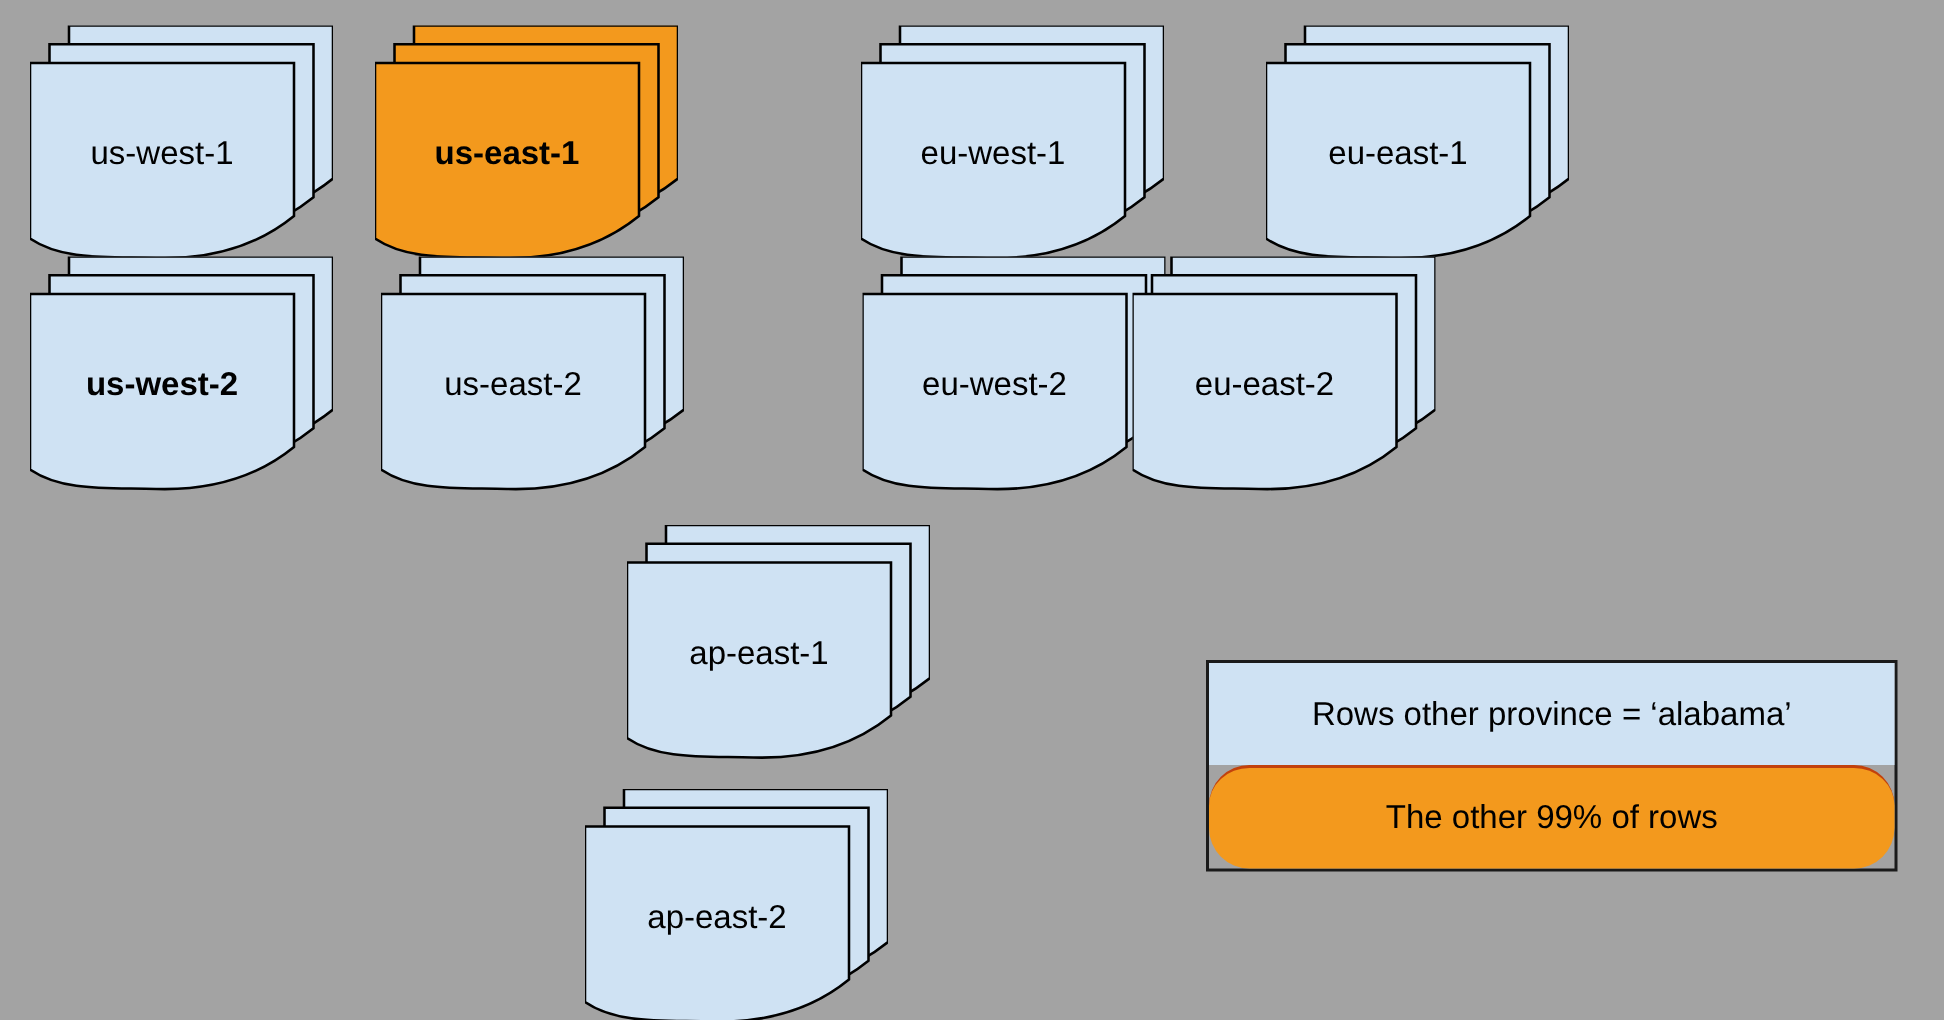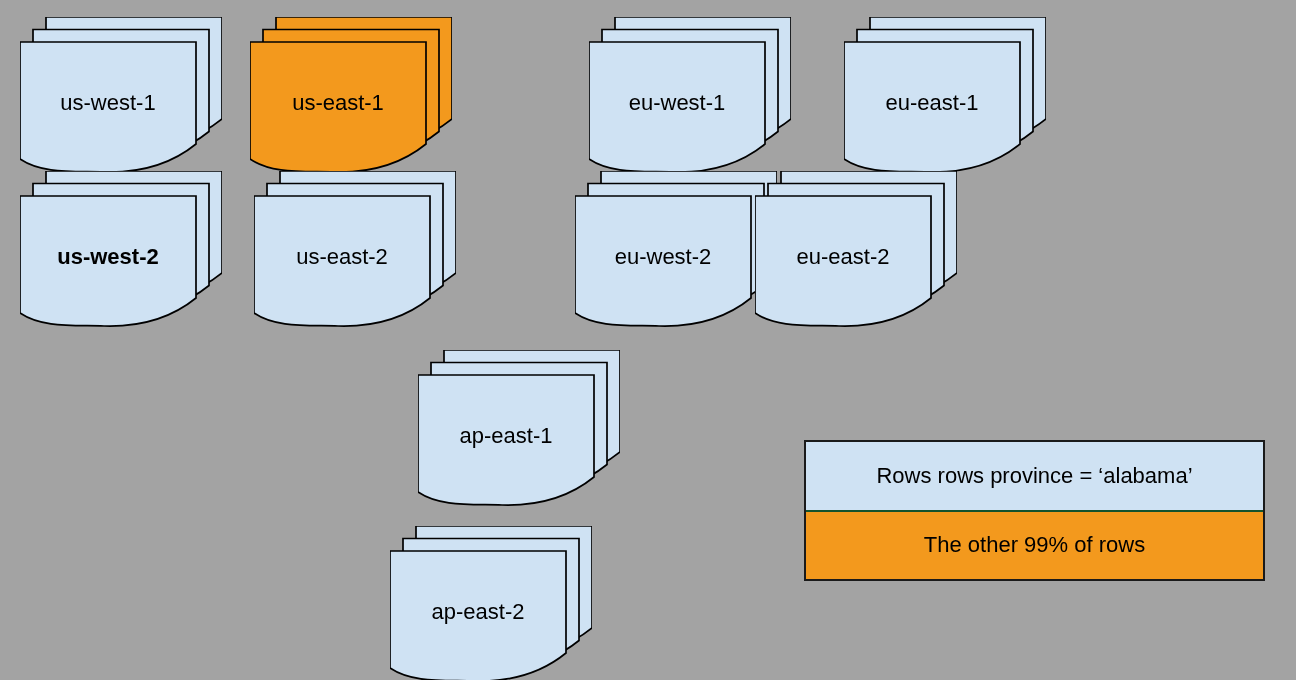--- a/index.html
+++ b/index.html
@@ -38,21 +38,22 @@
   }
   .legend-row {
     flex: 1;
     display: flex;
     align-items: center;
     justify-content: center;
     font-size: 22px;
     color: #000000;
   }
   .legend-row + .legend-row {
-    border-top: 2px solid #14532d;
+    border-top: 2px solid #c2410c;
+    border-radius: 27px;
   }
 </style>
 </head>
 <body>
 
 <div class="canvas">
   <div id="stacks-layer">
       <div class="stack" style="left: 20px; top: 17px;">
     <svg width="202" height="157" viewBox="0 0 202 157">
       <g transform="translate(26,0)">
@@ -60,35 +61,35 @@
       </g>
       <g transform="translate(13,12.5)">
         <path class="doc" d="M0 0 H176 V102 C149 124 117 131 84 130 C53 129 22 132 0 117 Z" fill="#cfe2f3"></path>
       </g>
       <g transform="translate(0,25)">
         <path class="doc" d="M0 0 H176 V102 C149 124 117 131 84 130 C53 129 22 132 0 117 Z" fill="#cfe2f3"></path>
         <text class="stack-label" x="88" y="60" text-anchor="middle" dominant-baseline="central" fill="#000000">us-west-1</text>
       </g>
     </svg>
   </div>
-      <div class="stack" style="left: 250px; top: 17px;">
+      <div class="stack" style="left: 250px; top: 17px; font-weight: bold;">
     <svg width="202" height="157" viewBox="0 0 202 157">
       <g transform="translate(26,0)">
         <path class="doc" d="M0 0 H176 V102 C149 124 117 131 84 130 C53 129 22 132 0 117 Z" fill="#f3991d"></path>
       </g>
       <g transform="translate(13,12.5)">
         <path class="doc" d="M0 0 H176 V102 C149 124 117 131 84 130 C53 129 22 132 0 117 Z" fill="#f3991d"></path>
       </g>
       <g transform="translate(0,25)">
         <path class="doc" d="M0 0 H176 V102 C149 124 117 131 84 130 C53 129 22 132 0 117 Z" fill="#f3991d"></path>
         <text class="stack-label" x="88" y="60" text-anchor="middle" dominant-baseline="central" fill="#000000">us-east-1</text>
       </g>
     </svg>
   </div>
-      <div class="stack" style="left: 574px; top: 17px; margin-left: 15px;">
+      <div class="stack" style="left: 574px; top: 17px;">
     <svg width="202" height="157" viewBox="0 0 202 157">
       <g transform="translate(26,0)">
         <path class="doc" d="M0 0 H176 V102 C149 124 117 131 84 130 C53 129 22 132 0 117 Z" fill="#cfe2f3"></path>
       </g>
       <g transform="translate(13,12.5)">
         <path class="doc" d="M0 0 H176 V102 C149 124 117 131 84 130 C53 129 22 132 0 117 Z" fill="#cfe2f3"></path>
       </g>
       <g transform="translate(0,25)">
         <path class="doc" d="M0 0 H176 V102 C149 124 117 131 84 130 C53 129 22 132 0 117 Z" fill="#cfe2f3"></path>
         <text class="stack-label" x="88" y="60" text-anchor="middle" dominant-baseline="central" fill="#000000">eu-west-1</text>
@@ -190,19 +191,19 @@
       <g transform="translate(0,25)">
         <path class="doc" d="M0 0 H176 V102 C149 124 117 131 84 130 C53 129 22 132 0 117 Z" fill="#cfe2f3"></path>
         <text class="stack-label" x="88" y="60" text-anchor="middle" dominant-baseline="central" fill="#000000">ap-east-2</text>
       </g>
     </svg>
   </div>
     </div>
 
   <div class="legend" id="legend" style="left: 804px; top: 440px; width: 461px; height: 141px;">
     <div class="legend-row" style="background: rgb(207, 226, 243);">
-      <span>Rows rows province = ‘alabama’</span>
+      <span>Rows other province = ‘alabama’</span>
     </div>
     <div class="legend-row" style="background: rgb(243, 153, 29);">
       <span>The other 99% of rows</span>
     </div>
   </div>
 </div>
 
 </body></html>

